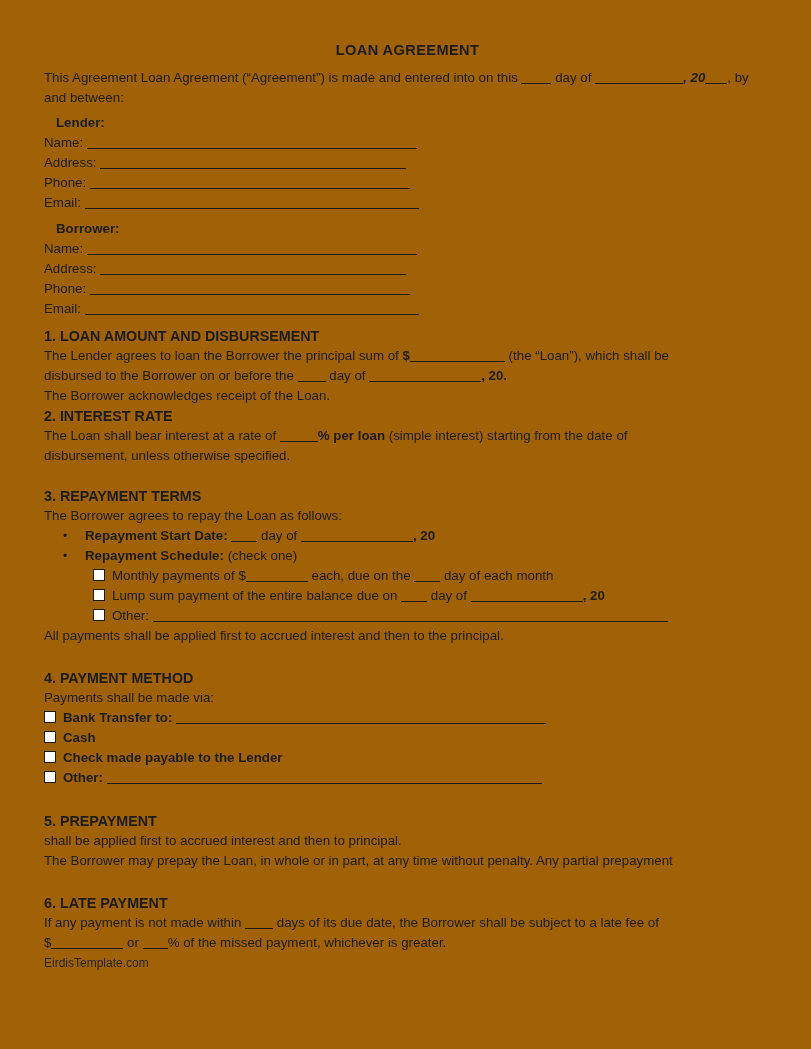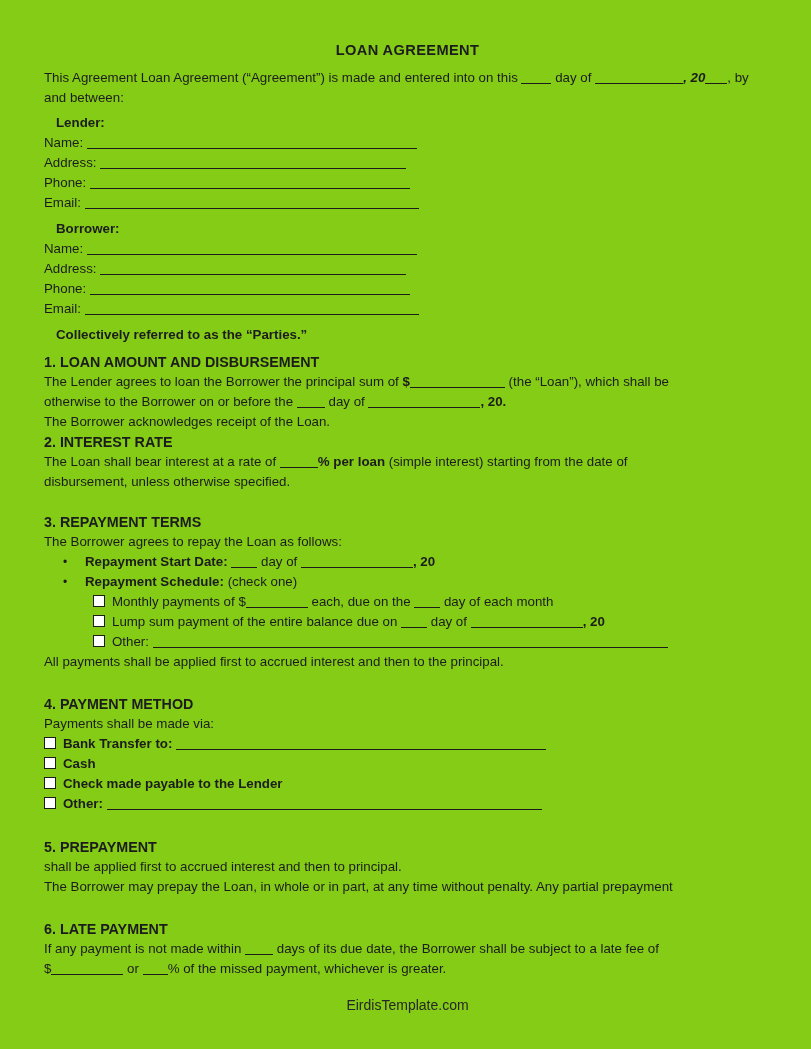--- a/index.html
+++ b/index.html
@@ -2,21 +2,21 @@
 <html><head>
 <meta charset="utf-8">
 <style>
   html,body{margin:0;padding:0;background:#ffffff;}
   .page{
     position:relative;
     width:811px;height:1049px;
     box-sizing:border-box;
     padding:0 40px 0 44px;
     overflow:hidden;
-    background:#84cc16;
+    background:#a16207;
     font-family:"Liberation Sans", sans-serif;
     font-size:13.3px;
     line-height:20px;
     color:#1c1c1c;
   }
   .line{white-space:nowrap;}
   .title{
     text-align:center;font-weight:bold;font-size:14.6px;
     letter-spacing:.4px;margin-top:40px;white-space:nowrap;
   }
@@ -32,21 +32,21 @@
   .bullet-row{padding-left:19px;white-space:nowrap;}
   .bullet-dot{display:inline-block;width:22px;font-size:12px;}
   .cbx{
     display:inline-block;width:10px;height:10px;
     border:1.3px solid #1c1c1c;margin-right:7px;vertical-align:-1px;
     background:#fff;
   }
   .cb-row-indent{padding-left:49px;white-space:nowrap;}
   .cb-row{white-space:nowrap;font-weight:bold;}
   .footer{
-    margin-top:16px;text-align:center;font-size:14px;color:#262626;
+    text-align:left;font-size:12px;color:#262626;
     white-space:nowrap;
   }
 </style>
 </head>
 <body>
 
 <div class="page">
 
   <div class="title">LOAN AGREEMENT</div>
 
@@ -89,30 +89,29 @@
   </div>
   <div class="line">
     <span>Phone:</span>
     <span class="blank" style="width:320px"></span>
   </div>
   <div class="line">
     <span>Email:</span>
     <span class="blank" style="width:334px"></span>
   </div>
 
-  <div class="party-h" style="margin-top:6px">Collectively referred to as the “Parties.”</div>
 
   <div class="sec-h" style="margin-top:7px">1. LOAN AMOUNT AND DISBURSEMENT</div>
   <div class="line">
     <span>The Lender agrees to loan the Borrower the principal sum of</span>
     <span class="bold">$</span><span class="blank" style="width:95px"></span>
     <span>(the “Loan”), which shall be</span>
   </div>
   <div class="line">
-    <span>otherwise to the Borrower on or before the</span>
+    <span>disbursed to the Borrower on or before the</span>
     <span class="blank" style="width:28px"></span>
     <span>day of</span>
     <span class="blank" style="width:112px"></span><span class="bold">, 20.</span>
   </div>
   <div class="line">The Borrower acknowledges receipt of the Loan.</div>
 
   <div class="sec-h" style="">2. INTEREST RATE</div>
   <div class="line">
     <span>The Loan shall bear interest at a rate of</span>
     <span class="blank" style="width:38px"></span><span class="bold">% per loan</span>

